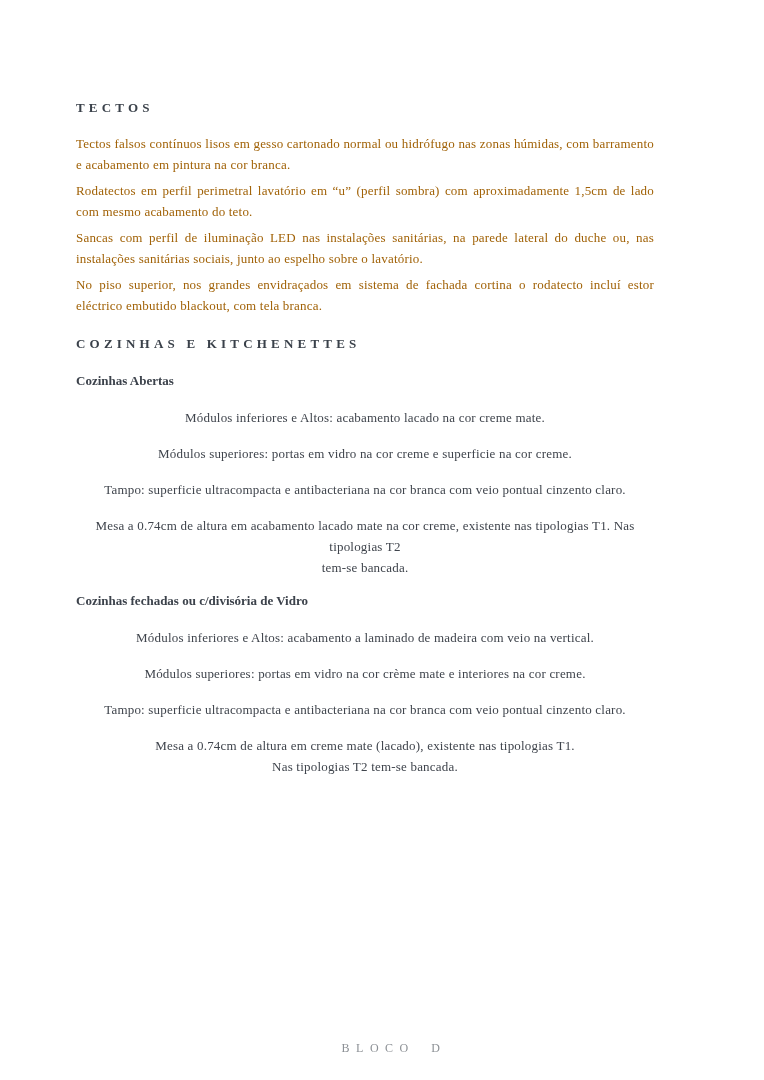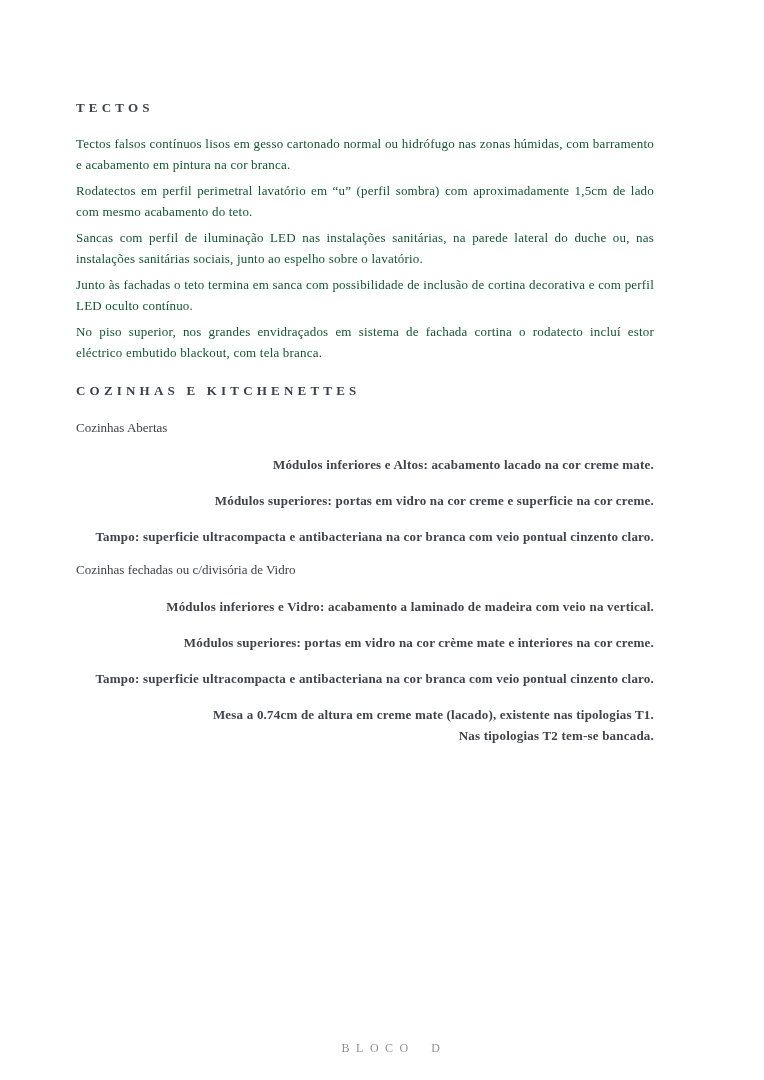--- a/index.html
+++ b/index.html
@@ -26,45 +26,44 @@
     line-height: 15px;
     color: #3a414a;
     margin: 0 0 18px 0;
   }
   .section-title.second {
     margin-top: 20px;
     margin-bottom: 1px;
   }
   .sub-heading {
     font-size: 13px;
-    font-weight: normal;
+    font-weight: bold;
     line-height: 16px;
     color: #3c424b;
     margin: 22px 0 18px 0;
   }
   .sub-heading.closed {
     margin-top: 8px;
   }
   p.body-para {
     font-size: 13px;
     line-height: 21px;
-    color: #14532d;
+    color: #a16207;
     margin: 0 0 5px 0;
     text-align: justify;
     letter-spacing: 0.2px;
   }
   p.kitchen-para {
     font-size: 13px;
     line-height: 21px;
     color: #3f444c;
     margin: 0 0 15px 0;
-    text-align: right;
+    text-align: center;
     white-space: pre-line;
     letter-spacing: 0.2px;
-    font-weight: bold;
   }
   .footer {
     position: absolute;
     top: 1041px;
     left: 12px;
     width: 764px;
     text-align: center;
     font-size: 12px;
     letter-spacing: 6.5px;
     word-spacing: 7px;
@@ -74,34 +73,35 @@
 </head>
 <body>
 
 <div class="page">
 
   <div class="section-title">TECTOS</div>
 
   <p class="body-para">Tectos falsos contínuos lisos em gesso cartonado normal ou hidrófugo nas zonas húmidas, com barramento e acabamento em pintura na cor branca.</p>
   <p class="body-para">Rodatectos em perfil perimetral lavatório em “u” (perfil sombra) com aproximadamente 1,5cm de lado com mesmo acabamento do teto.</p>
   <p class="body-para">Sancas com perfil de iluminação LED nas instalações sanitárias, na parede lateral do duche ou, nas instalações sanitárias sociais, junto ao espelho sobre o lavatório.</p>
-  <p class="body-para">Junto às fachadas o teto termina em sanca com possibilidade de inclusão de cortina decorativa e com perfil LED oculto contínuo.</p>
   <p class="body-para">No piso superior, nos grandes envidraçados em sistema de fachada cortina o rodatecto incluí estor eléctrico embutido blackout, com tela branca.</p>
 
   <div class="section-title second">COZINHAS E KITCHENETTES</div>
 
   <div class="sub-heading">Cozinhas Abertas</div>
 
   <p class="kitchen-para">Módulos inferiores e Altos: acabamento lacado na cor creme mate.</p>
   <p class="kitchen-para">Módulos superiores: portas em vidro na cor creme e superficie na cor creme.</p>
   <p class="kitchen-para">Tampo: superficie ultracompacta e antibacteriana na cor branca com veio pontual cinzento claro.</p>
+  <p class="kitchen-para">Mesa a 0.74cm de altura em acabamento lacado mate na cor creme, existente nas tipologias T1. Nas tipologias T2
+tem-se bancada.</p>
 
   <div class="sub-heading closed">Cozinhas fechadas ou c/divisória de Vidro</div>
 
-  <p class="kitchen-para">Módulos inferiores e Vidro: acabamento a laminado de madeira com veio na vertical.</p>
+  <p class="kitchen-para">Módulos inferiores e Altos: acabamento a laminado de madeira com veio na vertical.</p>
   <p class="kitchen-para">Módulos superiores: portas em vidro na cor crème mate e interiores na cor creme.</p>
   <p class="kitchen-para">Tampo: superficie ultracompacta e antibacteriana na cor branca com veio pontual cinzento claro.</p>
   <p class="kitchen-para">Mesa a 0.74cm de altura em creme mate (lacado), existente nas tipologias T1.
 Nas tipologias T2 tem-se bancada.</p>
 
   <div class="footer">BLOCO D</div>
 
 </div>
 
 </body></html>

